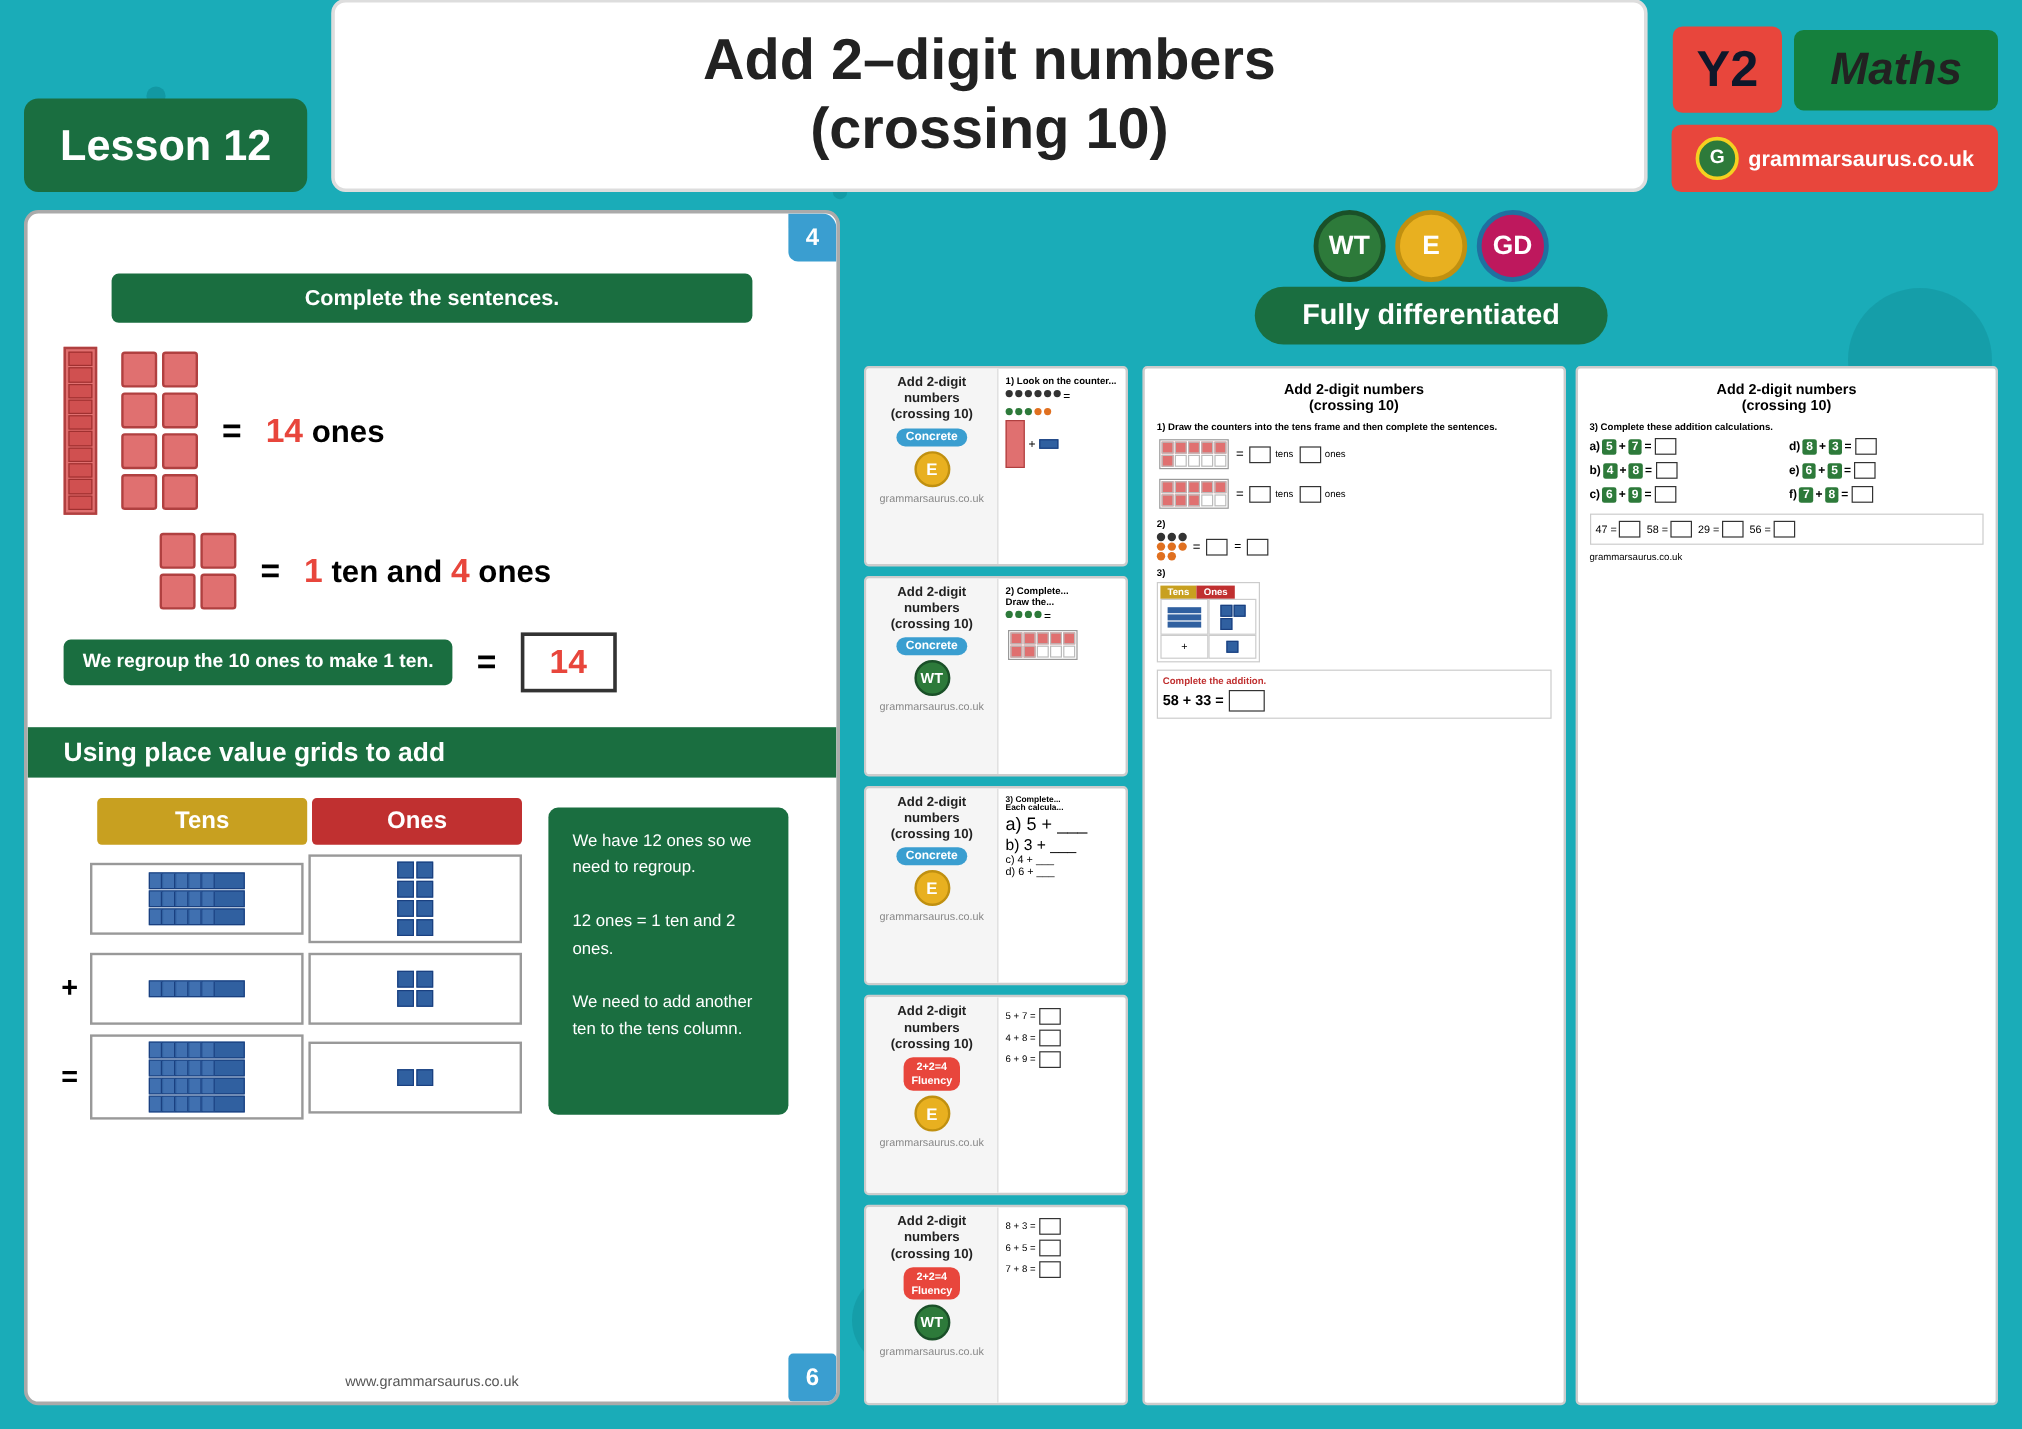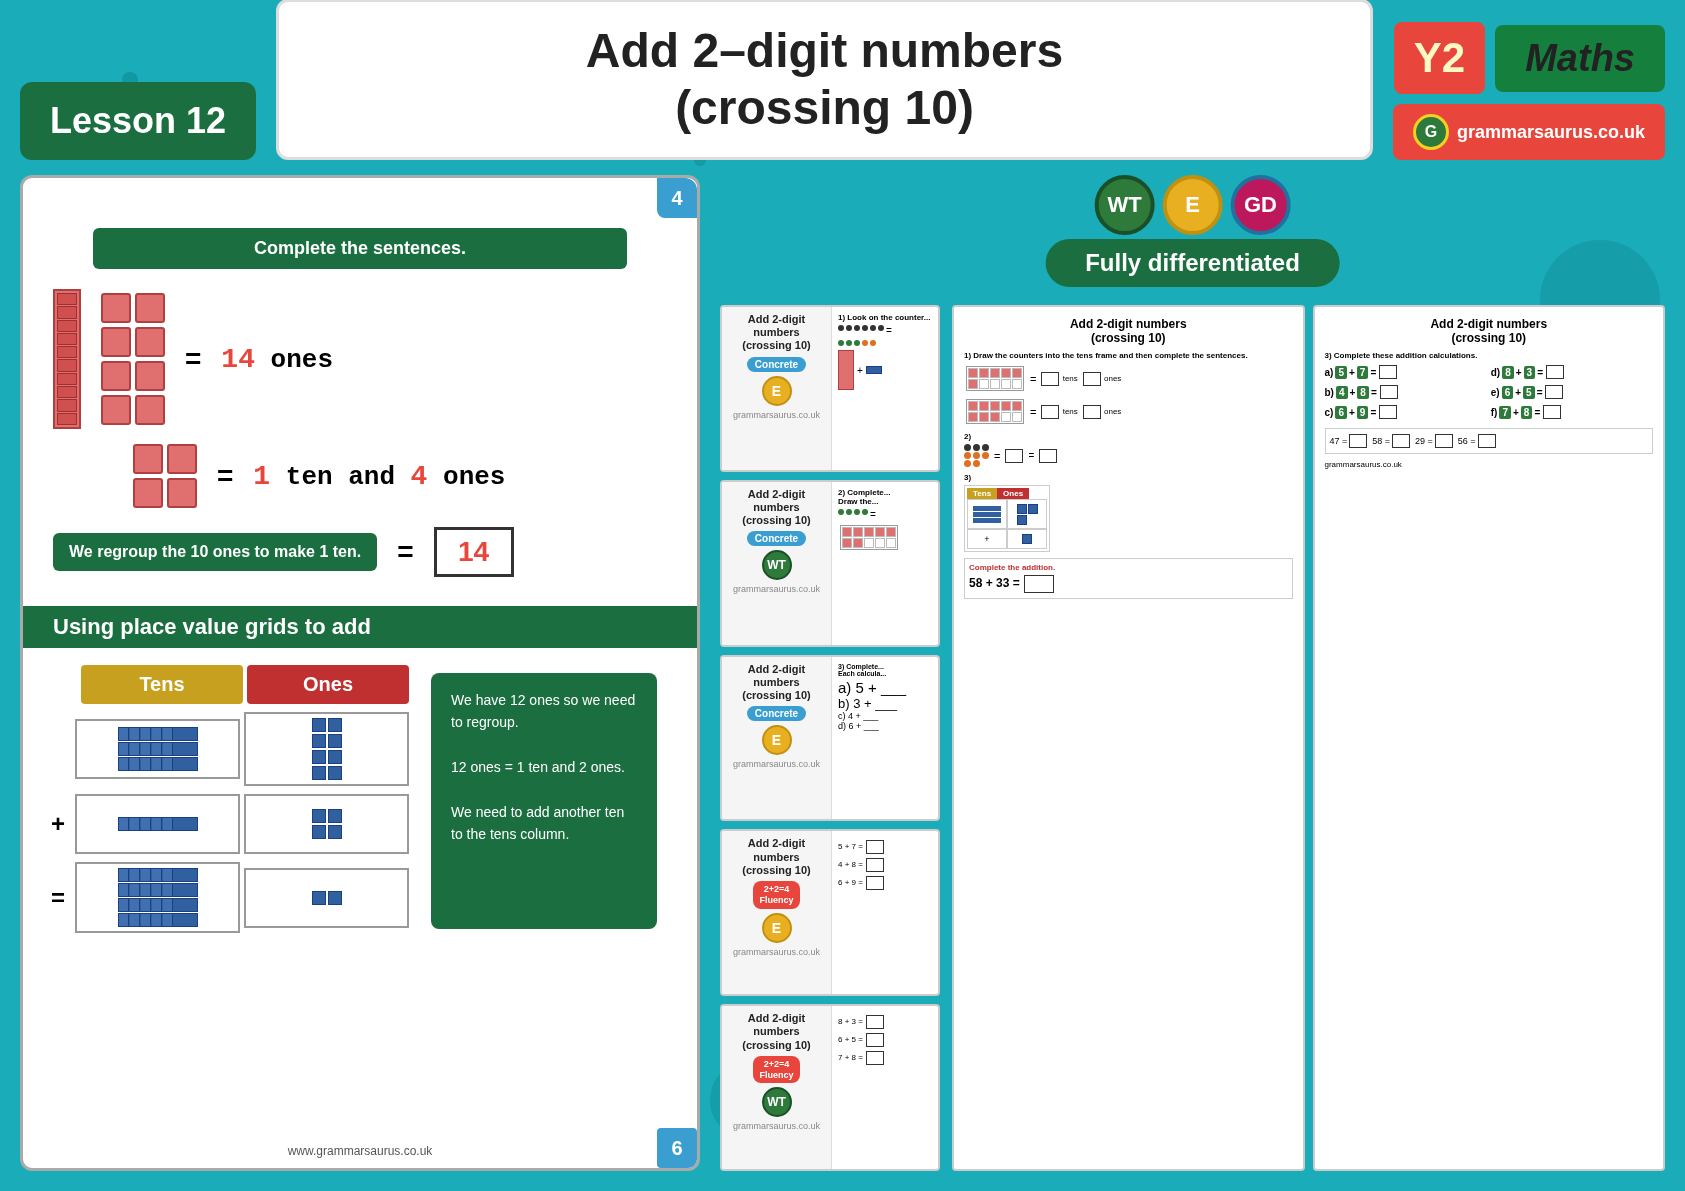--- a/index.html
+++ b/index.html
@@ -60,21 +60,21 @@
     }
 
     .year-maths {
       display: flex;
       gap: 10px;
       align-items: center;
     }
 
     .year-badge {
       background: #e8463c;
-      color: #fef9c3;
+      color: #0f172a;
       font-size: 42px;
       font-weight: 900;
       padding: 12px 20px;
       border-radius: 8px;
       min-width: 80px;
       text-align: center;
     }
 
     .maths-badge {
       background: #15803d;
@@ -192,21 +192,20 @@
     }
 
     .equals-label {
       font-size: 28px;
       font-weight: 900;
     }
 
     .result-label {
       font-size: 26px;
       font-weight: bold;
-      font-family: Liberation Mono, monospace;
     }
 
     .result-label span {
       color: #e8463c;
       font-size: 30px;
       font-weight: 900;
     }
 
     .regroup-banner {
       background: #1a6e40;
@@ -749,21 +748,21 @@
           </div>
           <div class="pv-cell">
             <div style="display:grid;grid-template-columns:1fr 1fr;gap:2px;">
               <div class="b-blue"></div>
                 <div class="b-blue"></div>
             </div>
           </div>
         </div>
       </div>
 
-      <div class="info-box" style="width:226px;font-size:14px;">
+      <div class="info-box" style="width:200px;font-size:14px;">
         <p>We have 12 ones so we need to regroup.</p>
         <br>
         <p>12 ones = 1 ten and 2 ones.</p>
         <br>
         <p>We need to add another ten to the tens column.</p>
       </div>
     </div>
 
     <div class="corner-badge corner-mid-right" style="bottom:0;right:0;">6</div>
 

